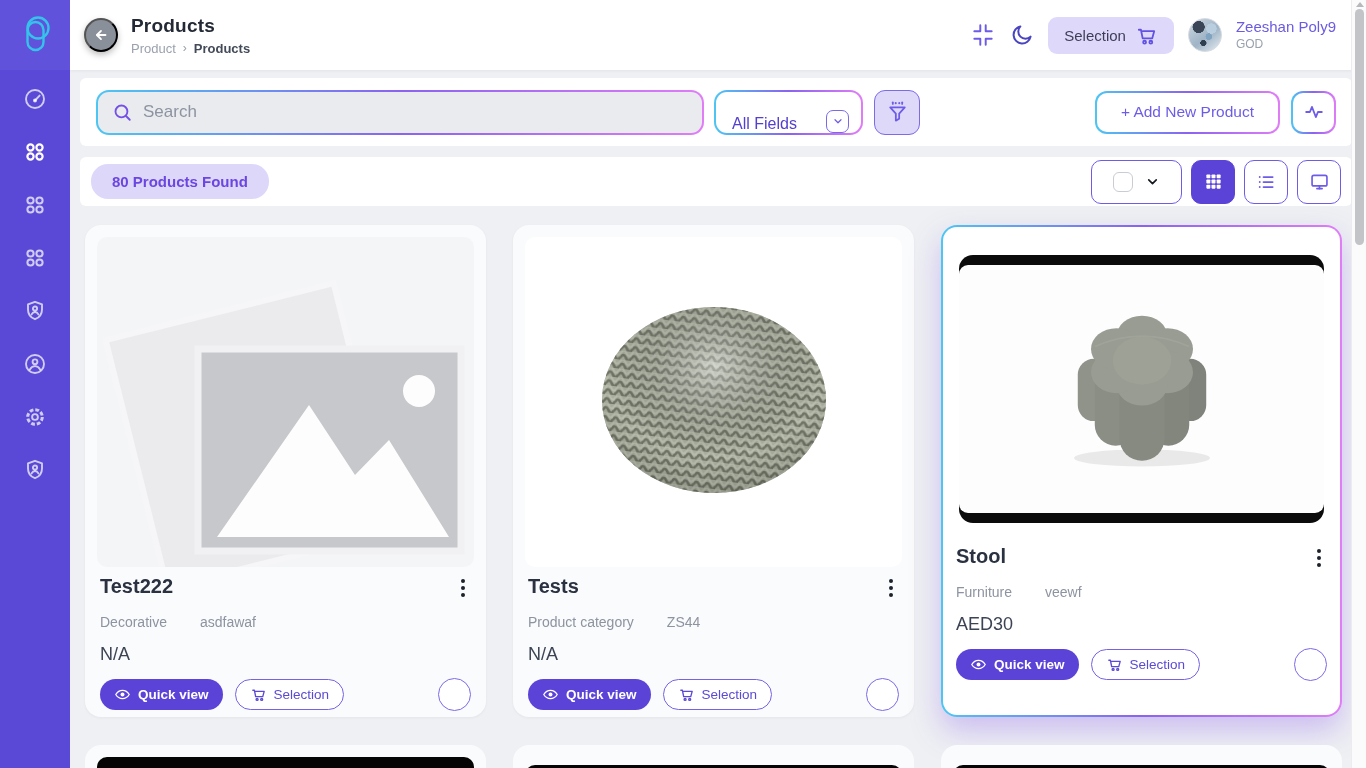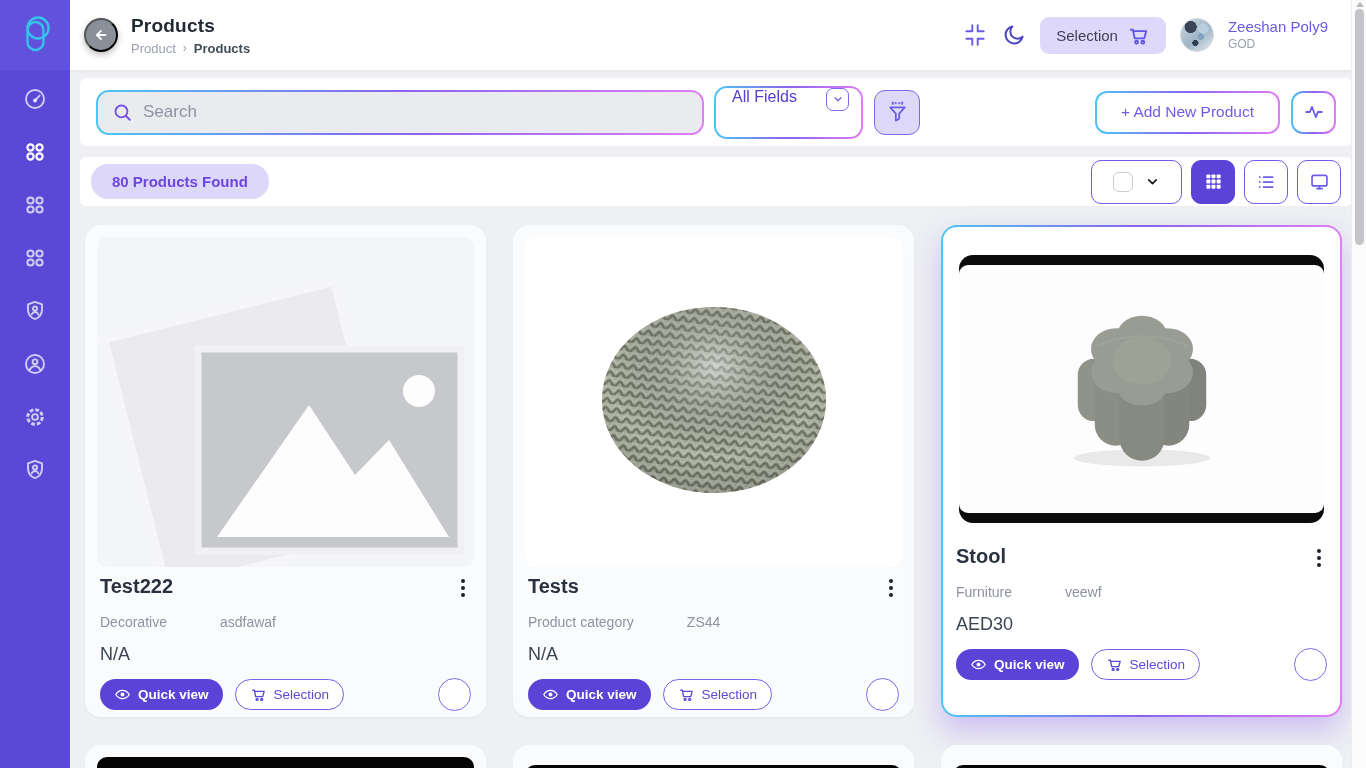--- a/index.html
+++ b/index.html
@@ -13,21 +13,21 @@
   svg { display:block; }
 
   
   .sidebar { position:absolute; left:0; top:0; width:70px; height:768px; background:#5a49d6; z-index:30; }
   .logo-tile { width:70px; height:70px; background:#6152dc; display:flex; align-items:center; justify-content:center; }
   .nav { display:flex; flex-direction:column; align-items:center; margin-top:17px; gap:29px; }
   .nav-item { width:24px; height:24px; color:rgba(255,255,255,.72); cursor:pointer; }
   .nav-item.active { color:#ffffff; }
 
   
-  .header { position:absolute; left:70px; top:0; right:12px; height:70px; background:#ffffff;
+  .header { position:absolute; left:70px; top:0; right:4px; height:70px; background:#ffffff;
             box-shadow:0 1px 3px rgba(30,30,60,.06); display:flex; align-items:center; z-index:20; }
   .back-btn { width:34px; height:34px; border-radius:50%; background:#8a9099; color:#fff;
               display:flex; align-items:center; justify-content:center; margin-left:14px;
               box-shadow:0 3px 6px rgba(0,0,0,.25); cursor:pointer; flex:0 0 auto; }
   .title-block { margin-left:13px; }
   .page-title { font-size:19px; font-weight:700; color:#232a35; letter-spacing:.2px; }
   .breadcrumb { display:flex; align-items:center; gap:7px; margin-top:4px; font-size:13px; }
   .crumb-parent { color:#9aa2ad; }
   .crumb-sep { color:#9aa2ad; font-size:12px; }
   .crumb-current { color:#434b59; font-weight:700; }
@@ -56,21 +56,21 @@
   
   .panel { position:absolute; left:80px; width:1272px; background:#fff; border-radius:6px; z-index:10; }
   .panel-search { top:78px; height:68px; display:flex; align-items:center; padding:0 16px; }
   .search-wrap { width:608px; height:45px; border-radius:13px; display:flex; align-items:center; gap:10px;
                  padding:0 14px; border:2px solid transparent;
                  background:linear-gradient(#e9ebee,#e9ebee) padding-box,
                             linear-gradient(90deg,#4cc6f2,#8a63f0,#e07df7) border-box; }
   .search-input { border:none; outline:none; background:transparent; font-size:17px; color:#3c4454;
                   flex:1; font-family:"Liberation Sans",sans-serif; }
   .search-input::placeholder { color:#8d93a0; }
-  .fields-btn { margin-left:10px; width:149px; height:53px; border-radius:13px; display:flex; align-items:flex-start;
+  .fields-btn { margin-left:10px; width:149px; height:45px; border-radius:13px; display:flex; align-items:flex-end;
                 justify-content:space-between; padding:0 12px 0 16px; cursor:pointer; }
   .fields-label { color:#5340cf; font-size:16px; }
   .chev-box { width:23px; height:23px; border:1.6px solid #7a6ae8; border-radius:7px; color:#6d5ce6;
               display:flex; align-items:center; justify-content:center; }
   .filter-btn { margin-left:11px; width:46px; height:45px; border-radius:11px; background:#ded9f8;
                 border:1.6px solid #7b6ae9; display:flex; align-items:center; justify-content:center;
                 color:#6d5ce6; cursor:pointer; }
   .add-btn { margin-left:auto; height:43px; border-radius:12px; padding:0 24px; display:flex; align-items:center;
              color:#6d5ce6; font-size:15.5px; cursor:pointer; }
   .pulse-btn { margin-left:11px; width:45px; height:43px; border-radius:12px; display:flex; align-items:center;
@@ -101,21 +101,21 @@
   .img-area.ph { background:#f4f5f7; }
   .img-area.white { background:#ffffff; }
   .frame-black { margin:18px 6px 0 6px; height:268px; background:#0b0b0b; border-radius:14px;
                  display:flex; align-items:center; justify-content:center; }
   .frame-inner { width:374px; height:248px; background:#fdfdfd; border-radius:9px; display:flex;
                  align-items:center; justify-content:center; }
   .card-title-row { display:flex; align-items:flex-start; justify-content:space-between; margin:8px 3px 0 3px; }
   .card-title { font-size:20px; font-weight:700; color:#2a3140; }
   .kebab { display:flex; flex-direction:column; gap:3px; padding:4px 6px; cursor:pointer; }
   .kebab i { width:4px; height:4px; border-radius:50%; background:#1c212b; display:block; }
-  .card-meta { display:flex; gap:53px; margin:13px 3px 0 3px; font-size:14px; color:#8d93a0; }
+  .card-meta { display:flex; gap:33px; margin:13px 3px 0 3px; font-size:14px; color:#8d93a0; }
   .card-price { margin:14px 3px 0 3px; font-size:18px; color:#3c4454; }
   .card-actions { display:flex; align-items:center; gap:12px; margin:13px 3px 0 3px; }
   .qv-btn { display:flex; align-items:center; gap:7px; background:#5b43d8; color:#fff; border:none;
             border-radius:16px; height:31px; padding:0 14px; font-size:13.5px; font-weight:700;
             cursor:pointer; font-family:"Liberation Sans",sans-serif; }
   .selc-btn { display:flex; align-items:center; gap:7px; background:#fff; color:#5b4ad4;
               border:1.6px solid #7463e6; border-radius:16px; height:31px; padding:0 14px;
               font-size:13.5px; cursor:pointer; font-family:"Liberation Sans",sans-serif; }
   .pick-circle { margin-left:auto; width:33px; height:33px; border-radius:50%;
                  border:1.6px solid #7c6ae8; background:#fff; cursor:pointer; }

